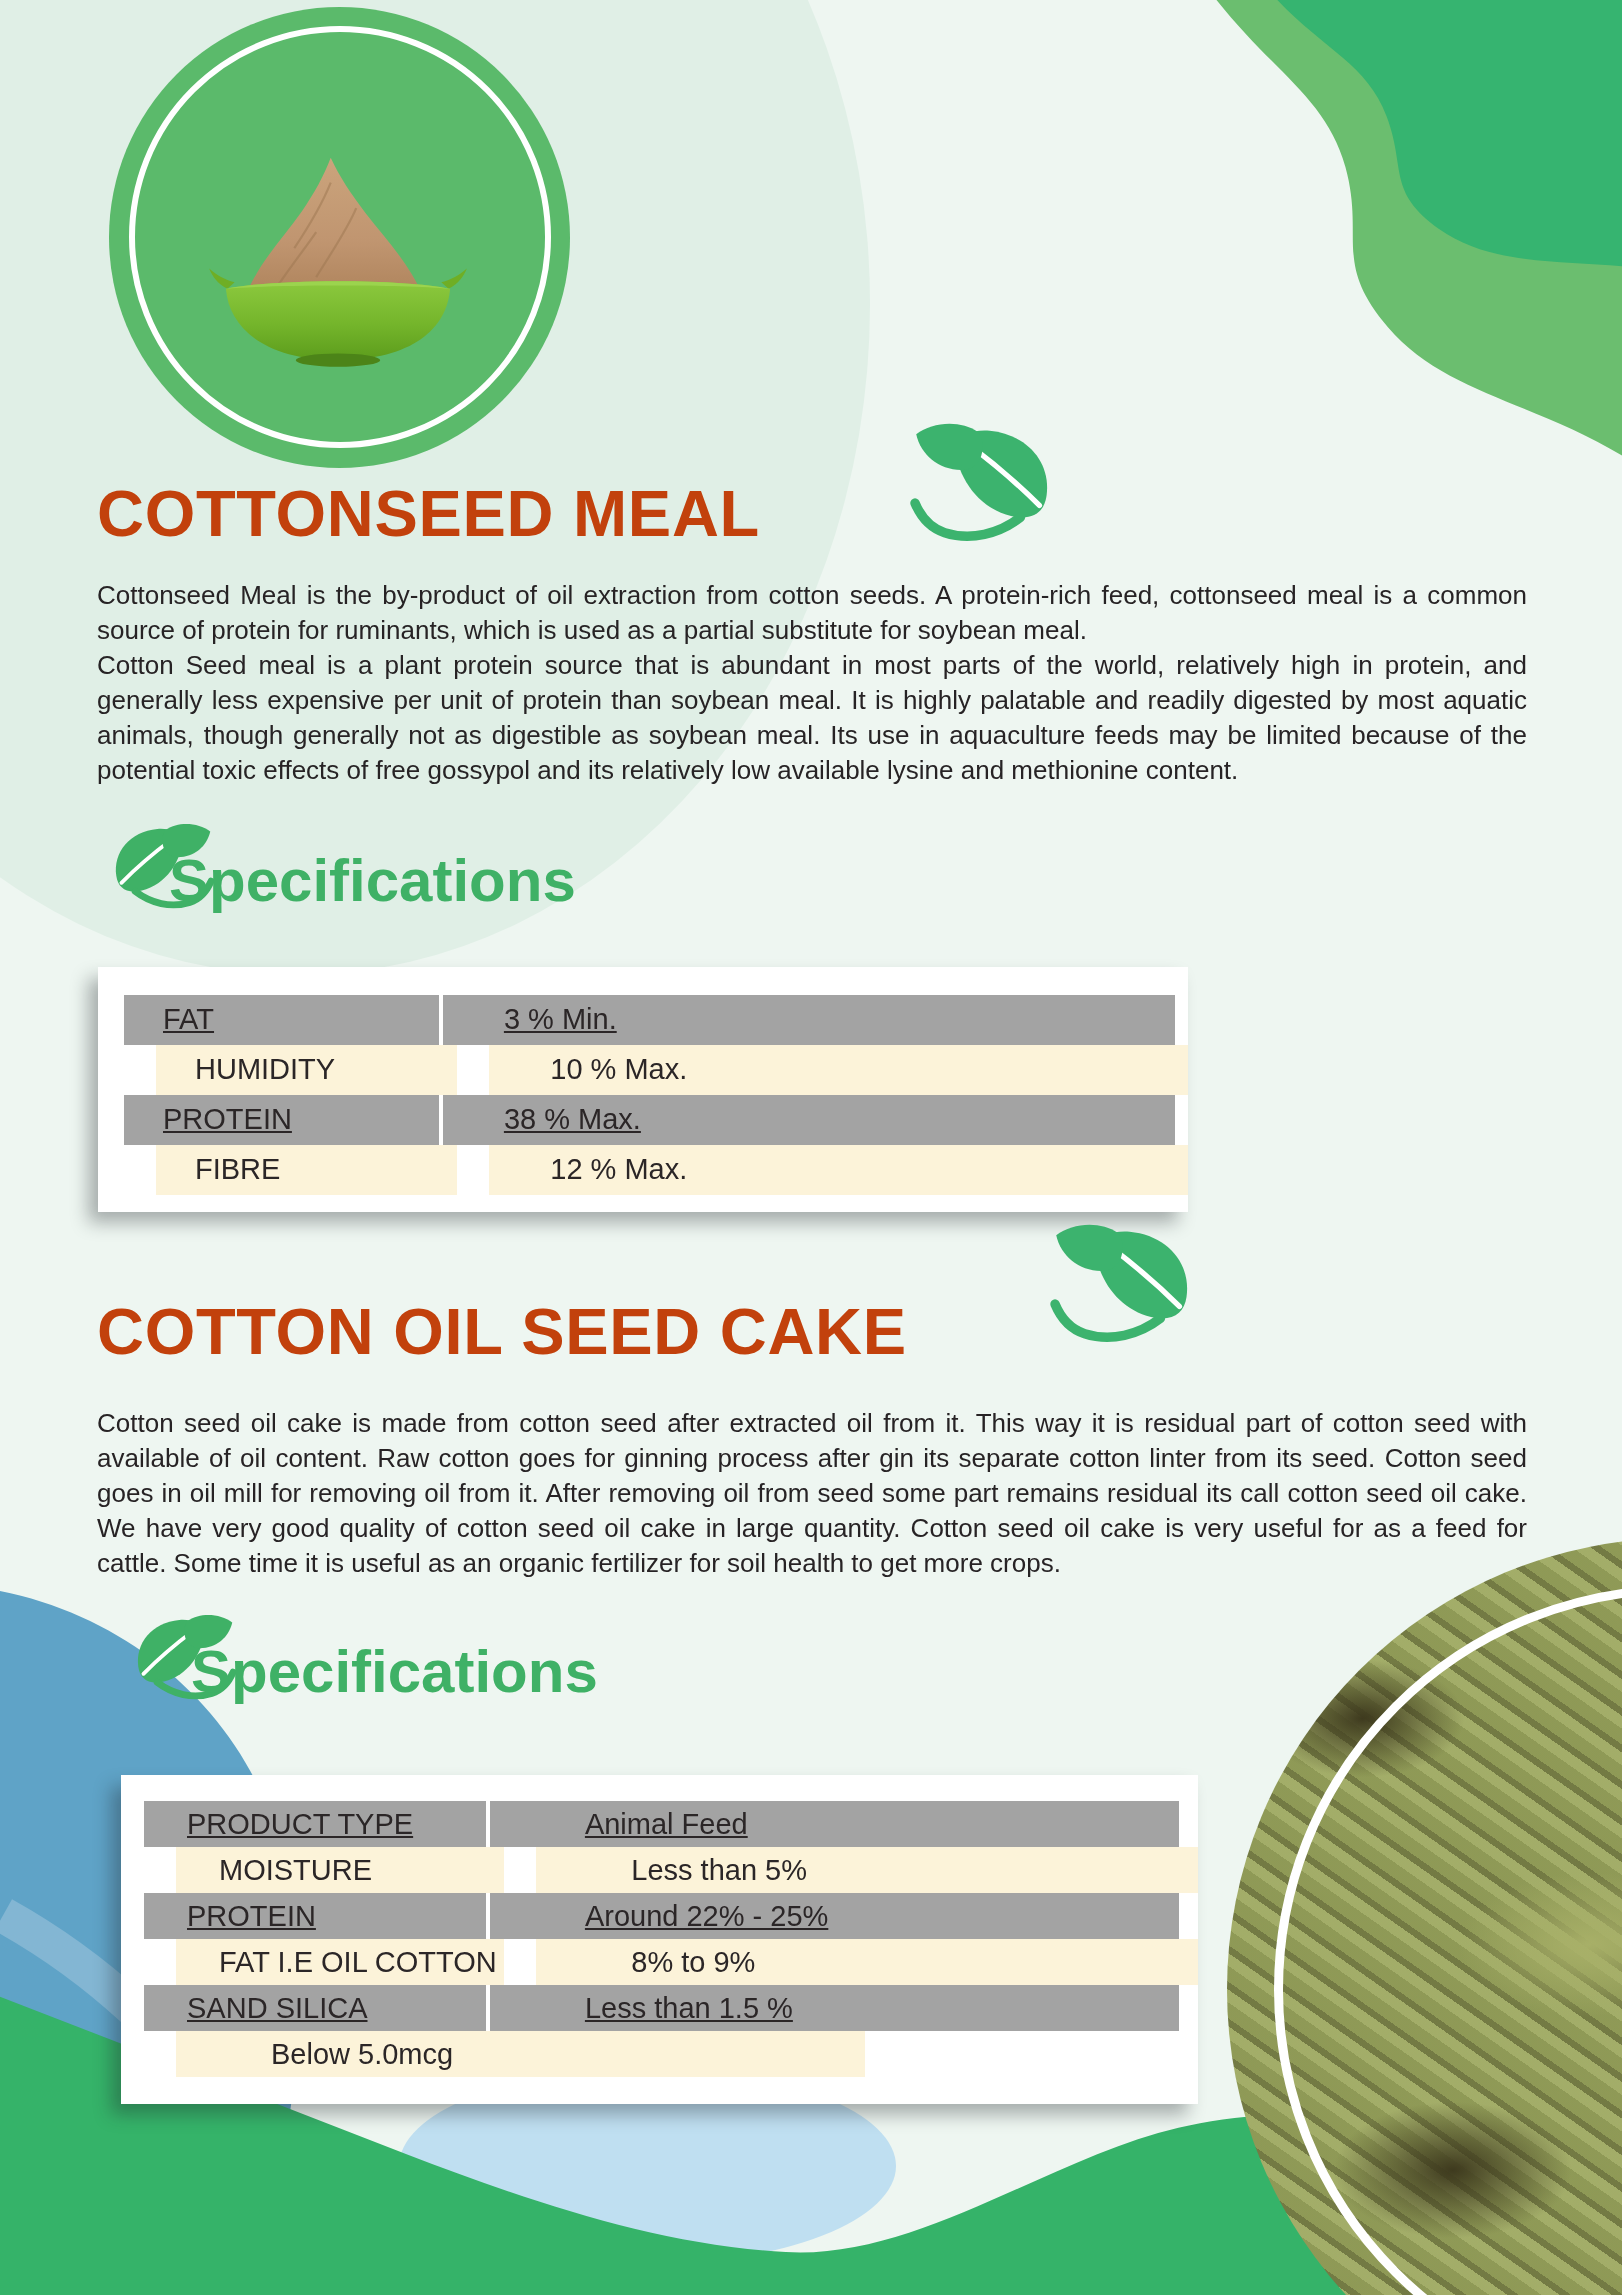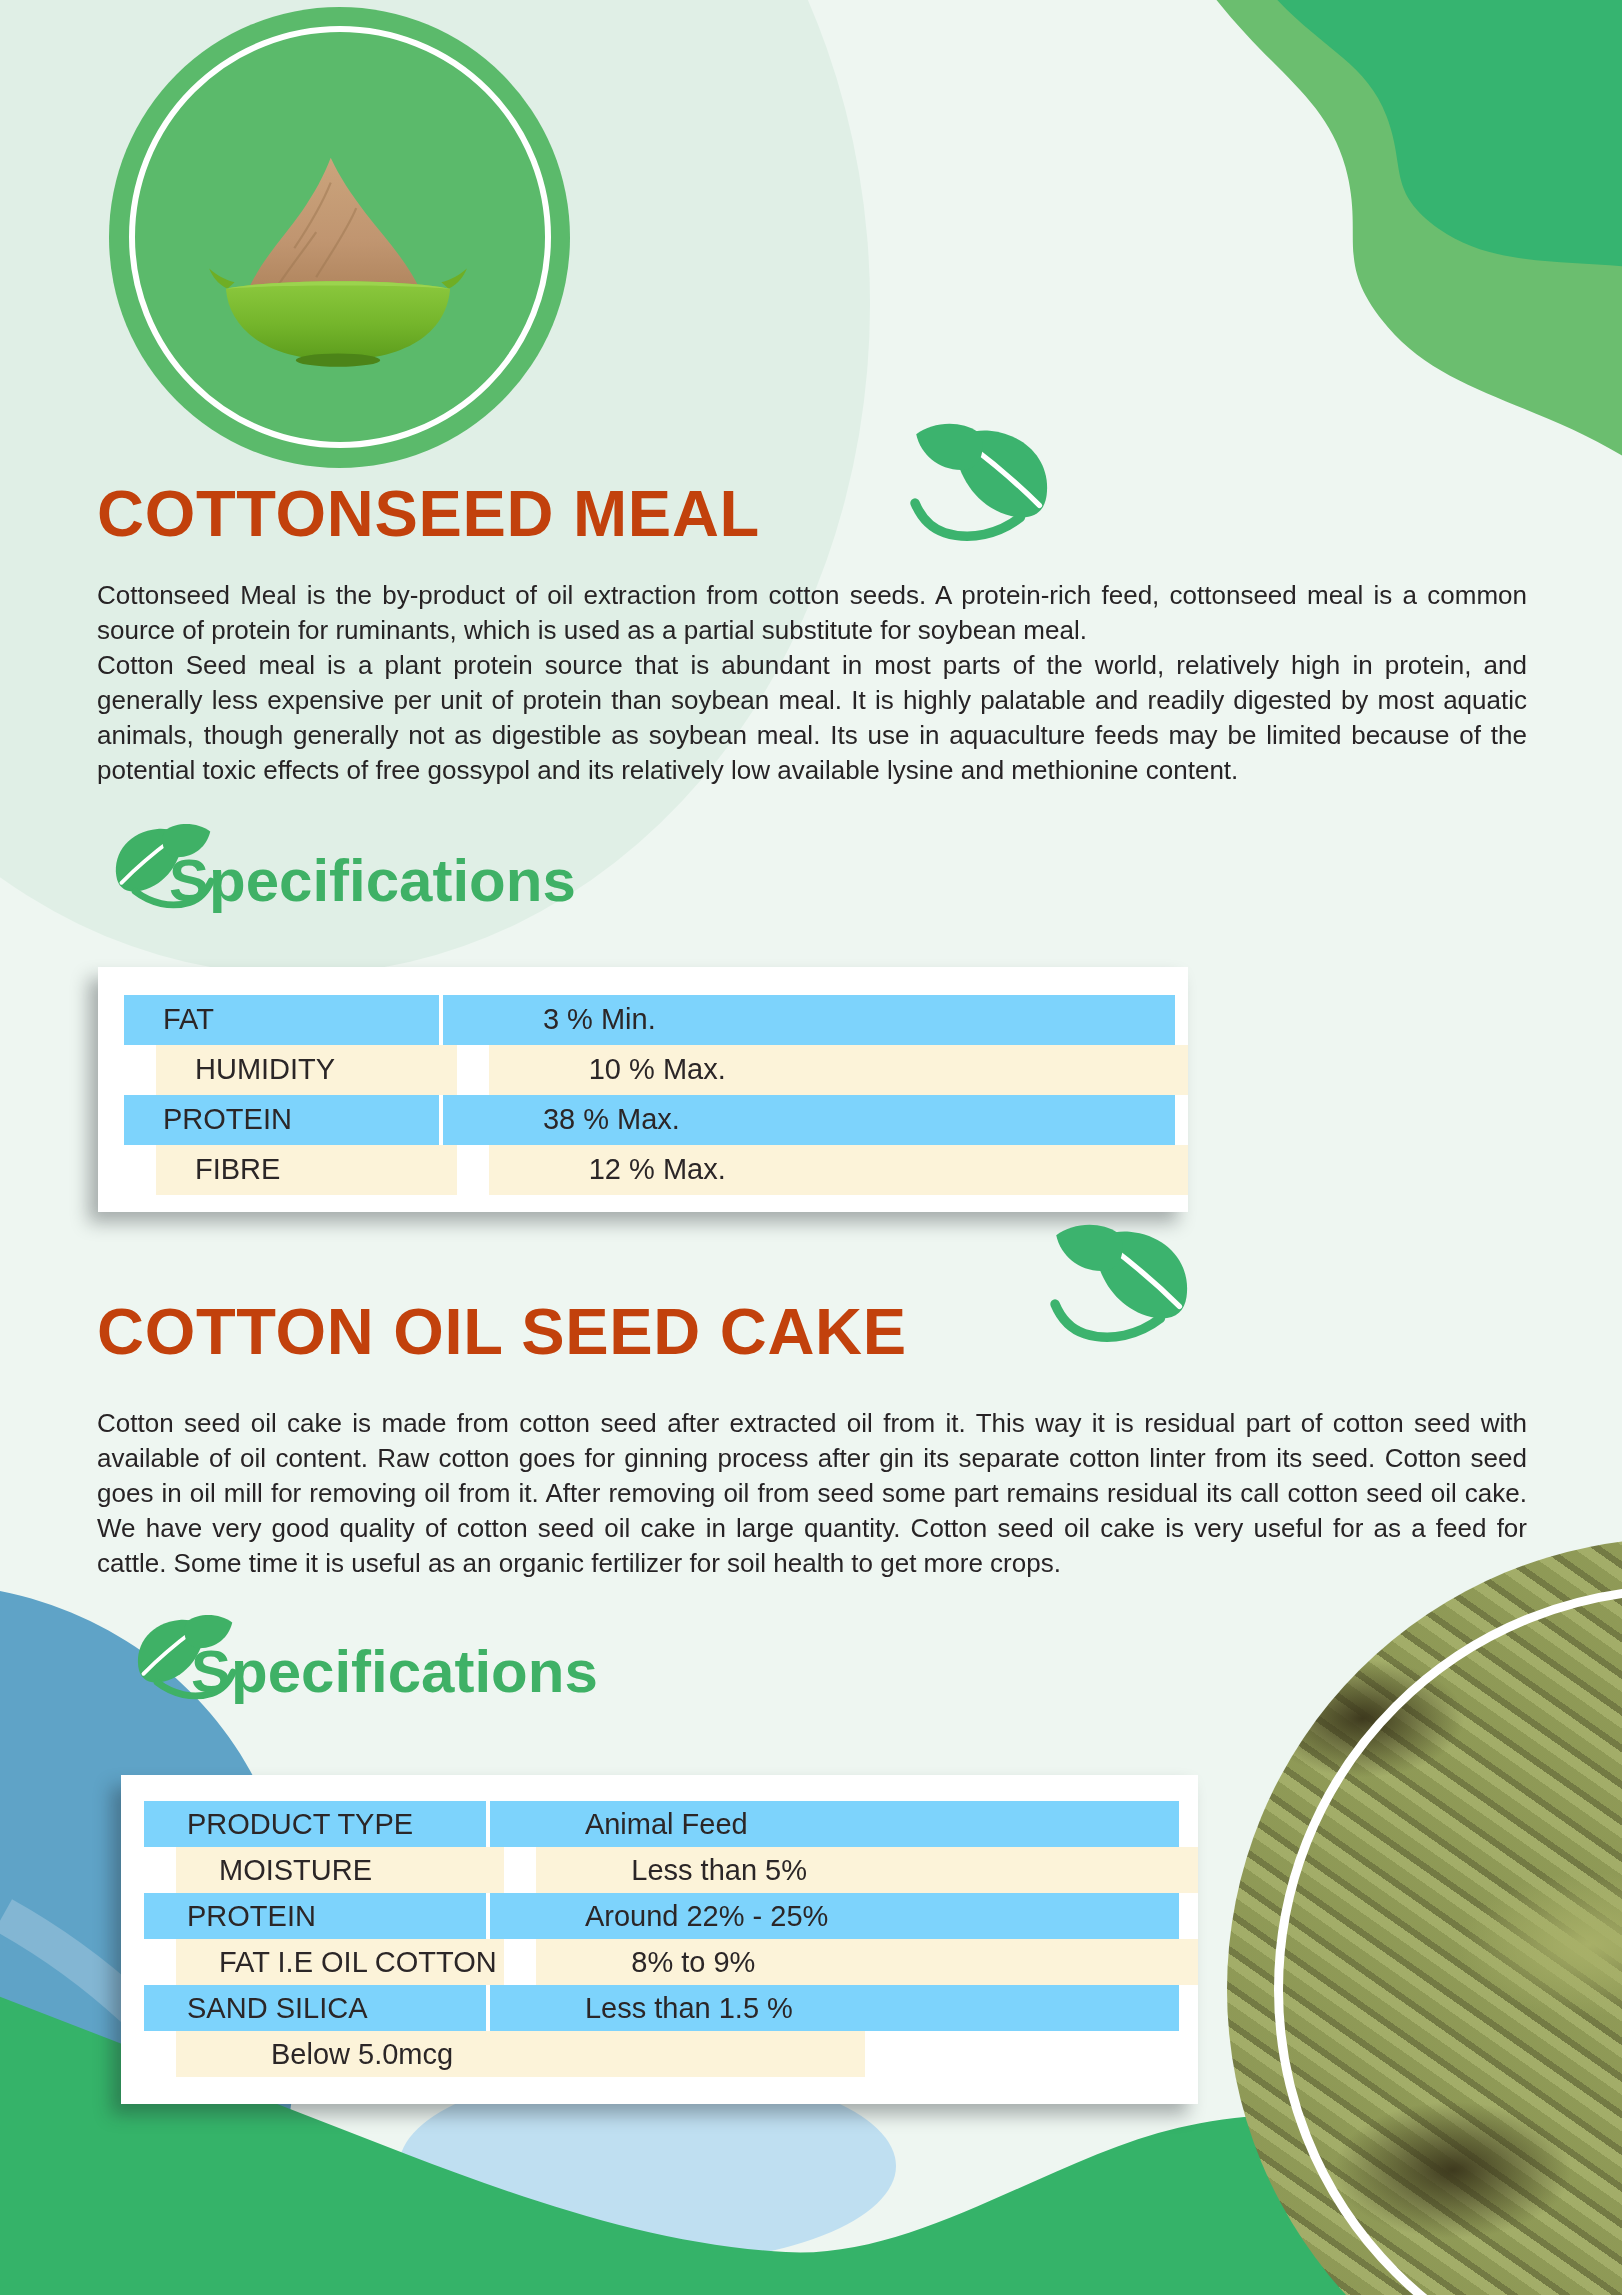--- a/index.html
+++ b/index.html
@@ -89,24 +89,24 @@
     box-shadow:-10.5px 10.5px 17px rgba(30,35,40,0.35);
   }
   .card1{left:98px;top:967px;width:1090px;height:245px;padding:27.5px 0 0 26px;}
   .card2{left:121px;top:1775px;width:1077px;height:329px;padding:26px 0 0 23px;}
   .spec-table{display:flex;flex-direction:column;}
   .spec-table .trow{display:flex;}
   .card1 .trow{height:50px;}
   .card2 .trow{height:46px;}
   .tcell{display:flex;align-items:center;color:#2B2627;font-size:29px;}
   .card1 .c-label{width:315px;padding-left:39px;}
-  .card1 .c-value{width:732px;margin-left:3.9px;padding-left:100px;}
+  .card1 .c-value{width:732px;margin-left:3.9px;padding-left:61px;}
   .card2 .c-label{width:342px;padding-left:43px;}
   .card2 .c-value{width:689px;margin-left:3.9px;padding-left:95px;}
-  .row-blue .tcell{background:#7dd3fc;}
+  .row-blue .tcell{background:#a3a3a3;text-decoration:underline;}
   .row-cream .tcell{background:#FCF3D9;margin-left:32px;}
 </style>
 </head>
 <body>
 
 <svg width="0" height="0" style="position:absolute">
   <defs>
     <symbol id="leaf-sprout" viewBox="0 0 130 130">
 
       <path d="M8,62 C4,34 24,10 56,7 C70,6 80,10 86,17 C84,46 66,72 38,79 C20,83 10,76 8,62 Z" fill="currentColor"></path>

